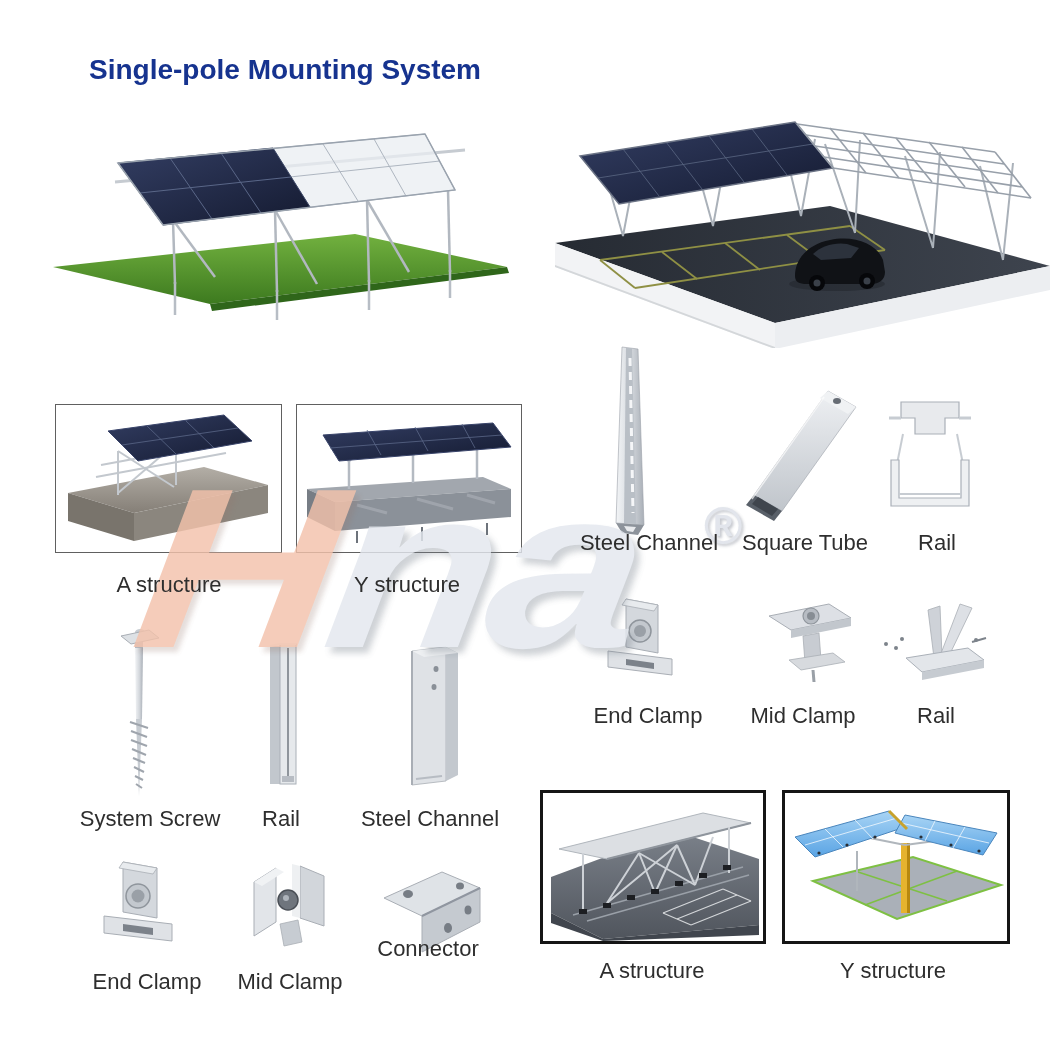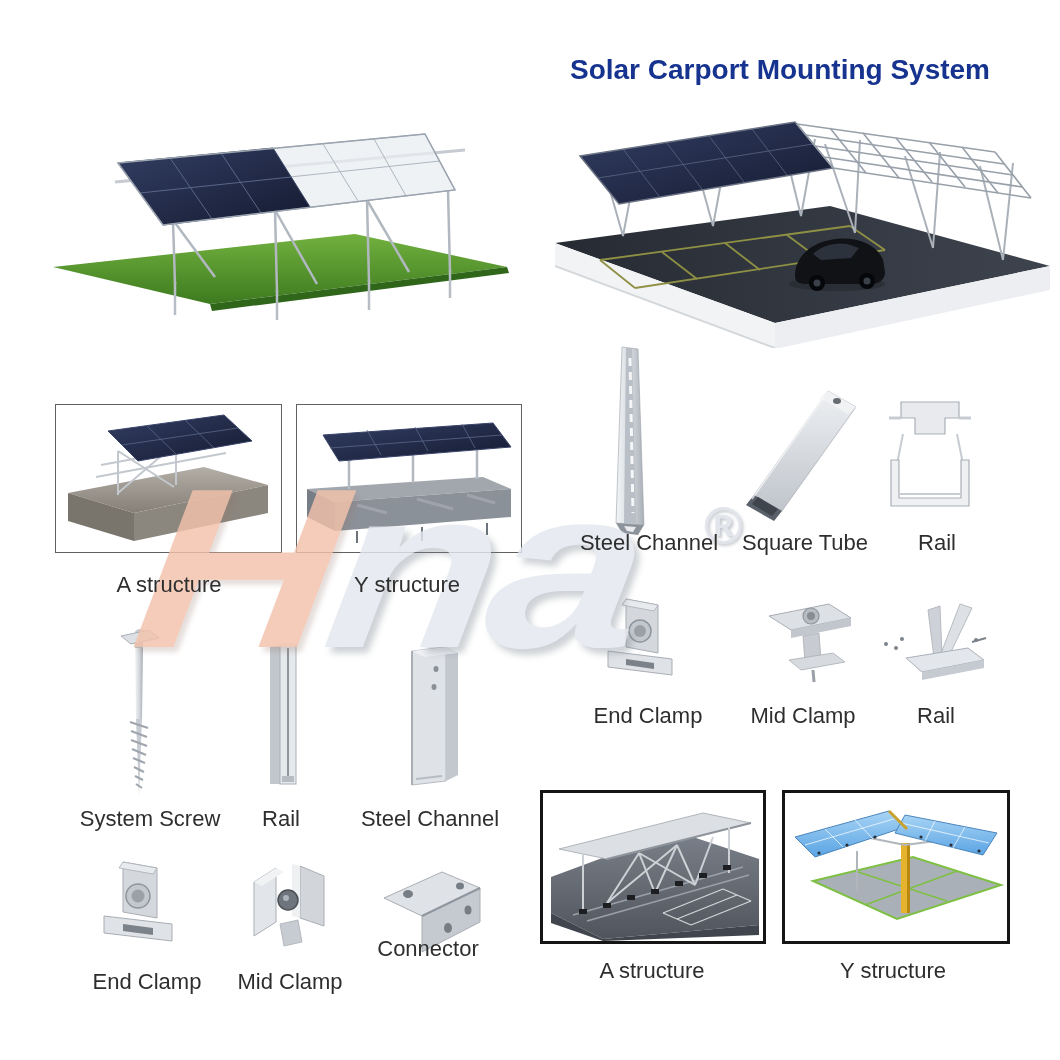--- a/index.html
+++ b/index.html
@@ -59,21 +59,21 @@
         <stop offset="0" stop-color="#b3aea6"></stop>
           <stop offset="1" stop-color="#857f77"></stop>
       </linearGradient>
       <linearGradient id="gPad" x1="0" y1="0" x2="0" y2="1">
         <stop offset="0" stop-color="#7b818a"></stop>
           <stop offset="1" stop-color="#50555d"></stop>
       </linearGradient>
     </defs>
   </svg>
 
-  <div class="title" style="left:780px;top:54px">Solar Carport Mounting System</div>
+  <div class="title" style="left:285px;top:54px">Single-pole Mounting System</div>
 
   <svg class="abs" style="left:25px;top:112px" width="495" height="220" viewBox="0 0 495 220">
     <polygon points="28,155 330,122 482,155 185,192" fill="url(#gGrass)"></polygon>
     <polygon points="185,192 482,155 484,161 187,199" fill="#2f661a"></polygon>
     <g stroke="#b7bdc5" stroke-width="2.5">
       <line x1="150" y1="170" x2="150" y2="203"></line>
         <line x1="252" y1="178" x2="252" y2="208"></line>
       <line x1="344" y1="168" x2="344" y2="198"></line>
         <line x1="425" y1="158" x2="425" y2="186"></line>
     </g>

